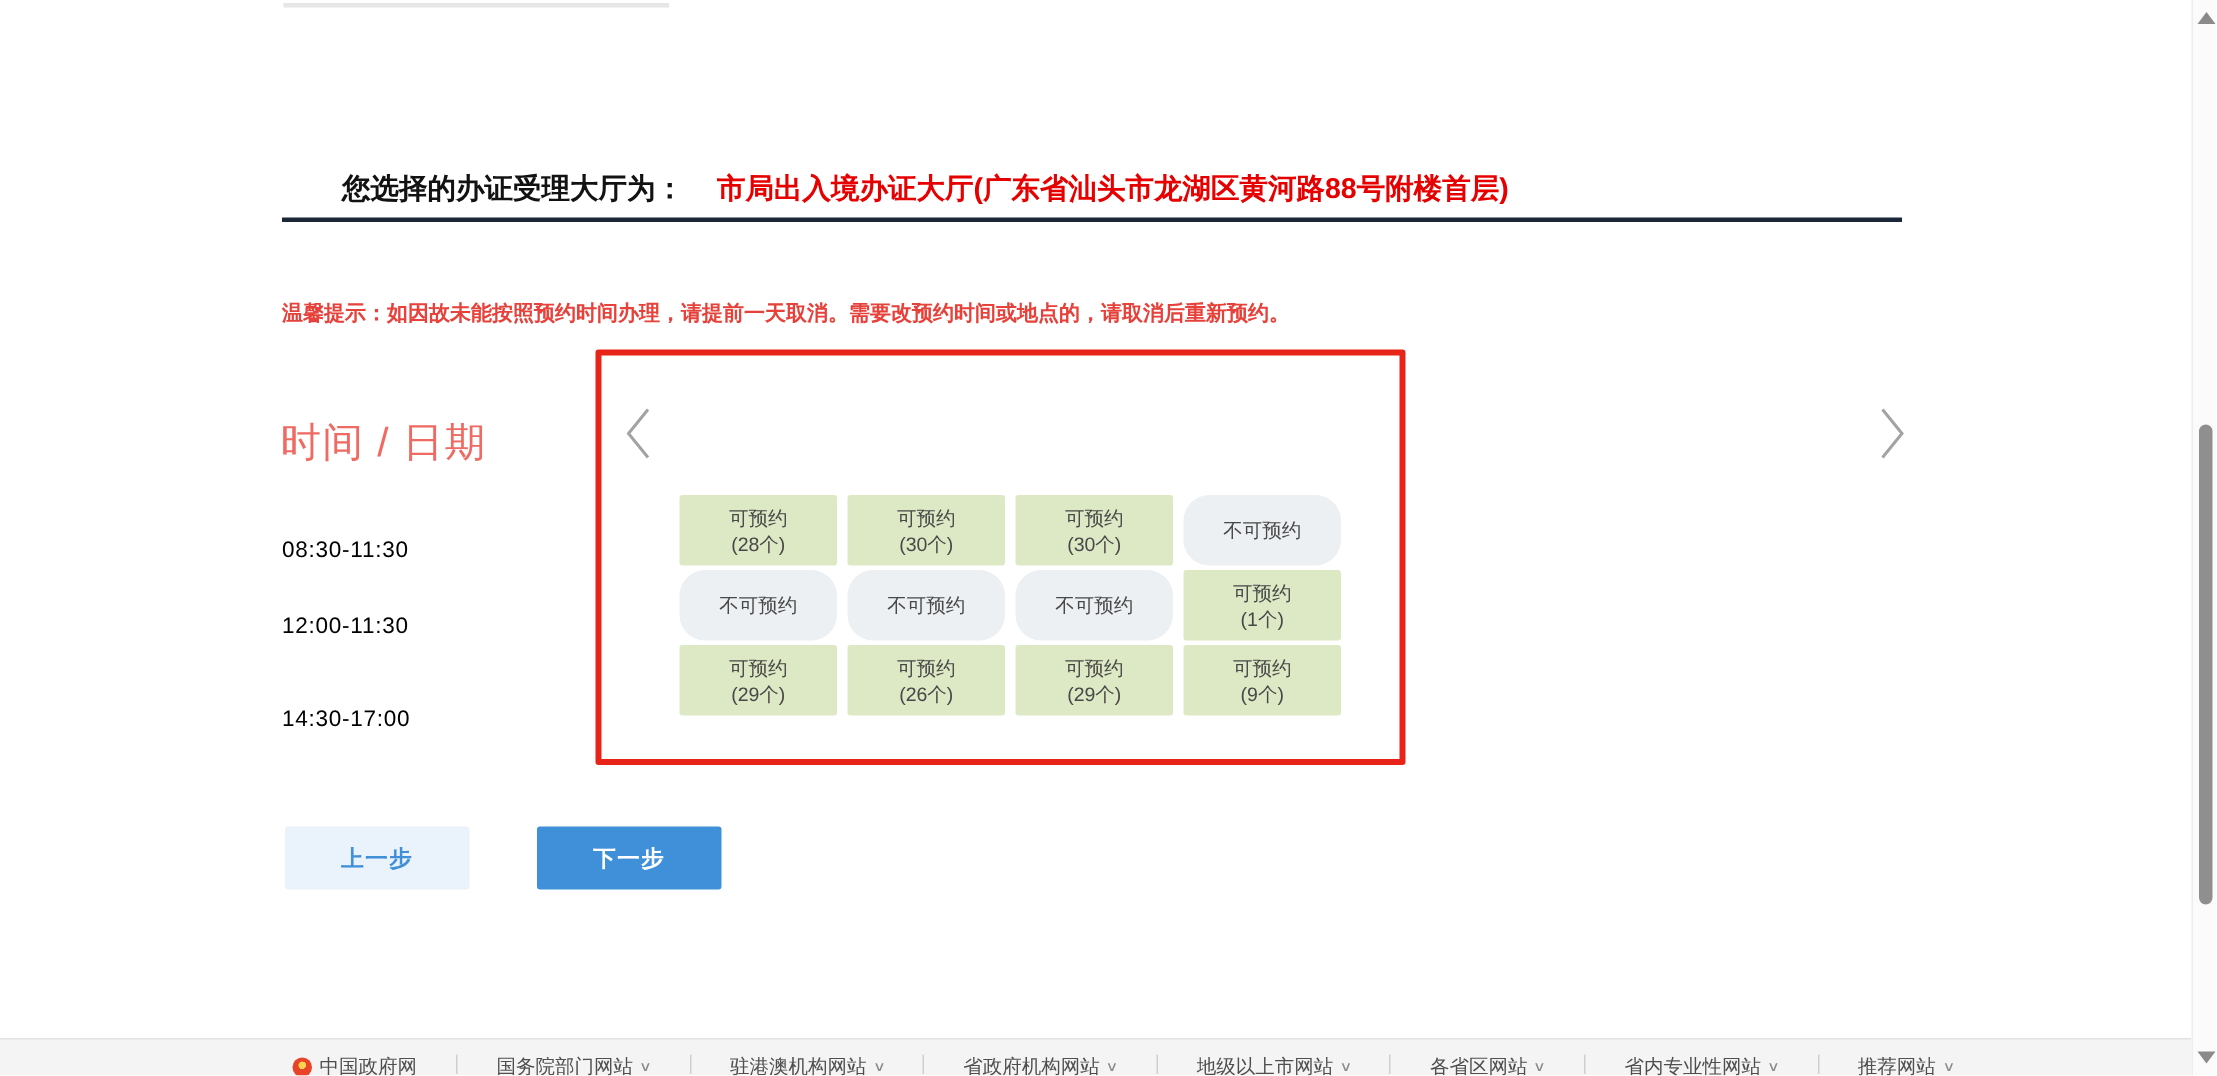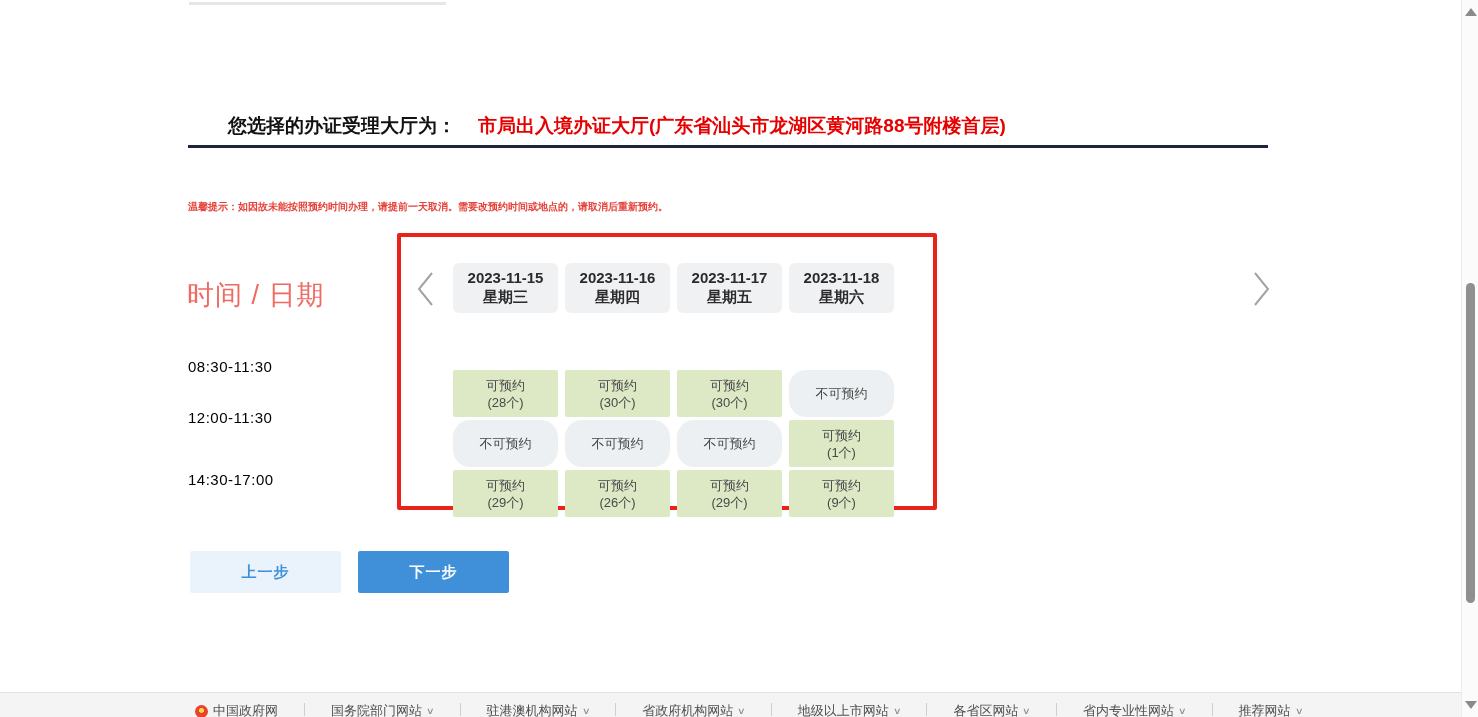--- a/index.html
+++ b/index.html
@@ -10,21 +10,21 @@
   
   .top-remnant { position:absolute; left:189px; top:2px; width:257px; height:3px; background:#e6e6e6; }
 
   
   .title-row { position:absolute; left:188px; top:113px; width:1080px; white-space:nowrap;margin-left:40px; }
   .title-label { font-size:19px; font-weight:bold; color:#121212; }
   .title-value { font-size:19px; font-weight:bold; color:#e60000; margin-left:22px; }
   .title-underline { position:absolute; left:188px; top:145px; width:1080px; height:3px; background:#1b2638; }
 
   
-  .warning { position:absolute; left:188px; top:200px; font-size:10px; font-weight:bold; color:#e6423b; }
+  .warning { position:absolute; left:188px; top:200px; font-size:14px; font-weight:bold; color:#e6423b; }
 
   
   .axis-label { position:absolute; left:187px; top:277px; font-size:27px; color:#ee6a62; letter-spacing:1px;text-align:center; }
   .time-label { position:absolute; left:188px; font-size:15px; color:#000000; letter-spacing:0.5px; }
 
   
   .red-box { position:absolute; left:397px; top:233px; width:540px; height:277px;
              border:4px solid #e8231a; border-radius:2px; background:transparent; }
 
   
@@ -36,28 +36,28 @@
   
   .date-grid { position:absolute; left:453px; top:263px; display:grid;
                grid-template-columns:repeat(4,105px); column-gap:7px; }
   .date-cell { height:50px; background:#f0f1f3; border-radius:6px; text-align:center;
                display:flex; flex-direction:column; justify-content:center; row-gap:2px;
                font-size:15px; font-weight:bold; color:#2b2b2b; }
 
   
   .cells-grid { position:absolute; left:453px; top:330px; display:grid;
                 grid-template-columns:repeat(4,105px); column-gap:7px; row-gap:3px;
-                grid-auto-rows:47px;margin-top:40px; }
+                grid-auto-rows:47px; }
   .slot-cell { border-radius:2px; display:flex; flex-direction:column; justify-content:center;
                align-items:center; text-align:center; font-size:13px; color:#484848; line-height:17px; }
   .slot-cell.available { background:#dde8c5; cursor:pointer; }
   .slot-cell.unavailable { background:#edf0f2;border-radius:17px; }
 
   
-  .btn { position:absolute; top:551px; width:151px; height:42px; border:none; border-radius:2px;
+  .btn { position:absolute; top:551px; width:123px; height:42px; border:none; border-radius:2px;
          font-size:15px; font-weight:bold; font-family:inherit; cursor:pointer;
          display:flex; align-items:center; justify-content:center; letter-spacing:1px; }
   .btn-prev { left:190px; background:#eaf2fb; color:#3f90d9; }
   .btn-next { left:358px; background:#3f90d9; color:#ffffff;text-align:right; }
 
   
   .footer { position:absolute; left:0; top:692px; width:1461px; height:40px;
             background:#f4f4f4; border-top:1px solid #e2e2e2; overflow:hidden; }
   .footer-inner { display:flex; align-items:flex-start; padding:9px 0 0 195px; column-gap:26px;
                   font-size:13px; color:#4f4f4f; white-space:nowrap; }
@@ -105,38 +105,20 @@
     <svg width="22" height="38" viewBox="0 0 22 38" fill="none">
       <polyline points="17,3 4,19 17,35" stroke="#a3a3a3" stroke-width="2" fill="none"></polyline>
     </svg>
   </div>
   <div class="chev chev-right">
     <svg width="22" height="38" viewBox="0 0 22 38" fill="none">
       <polyline points="5,3 18,19 5,35" stroke="#a3a3a3" stroke-width="2" fill="none"></polyline>
     </svg>
   </div>
 
-  <div class="date-grid" id="date-grid">
-      <div class="date-cell">
-        <div>2023-11-15</div>
-        <div>星期三</div>
-      </div>
-      <div class="date-cell">
-        <div>2023-11-16</div>
-        <div>星期四</div>
-      </div>
-      <div class="date-cell">
-        <div>2023-11-17</div>
-        <div>星期五</div>
-      </div>
-      <div class="date-cell">
-        <div>2023-11-18</div>
-        <div>星期六</div>
-      </div>
-    </div>
 
   <div class="cells-grid" id="cells-grid">
       <div class="slot-cell available">
         <div>可预约</div>
         <div>(28个)</div>
       </div>
       <div class="slot-cell available">
         <div>可预约</div>
         <div>(30个)</div>
       </div>

